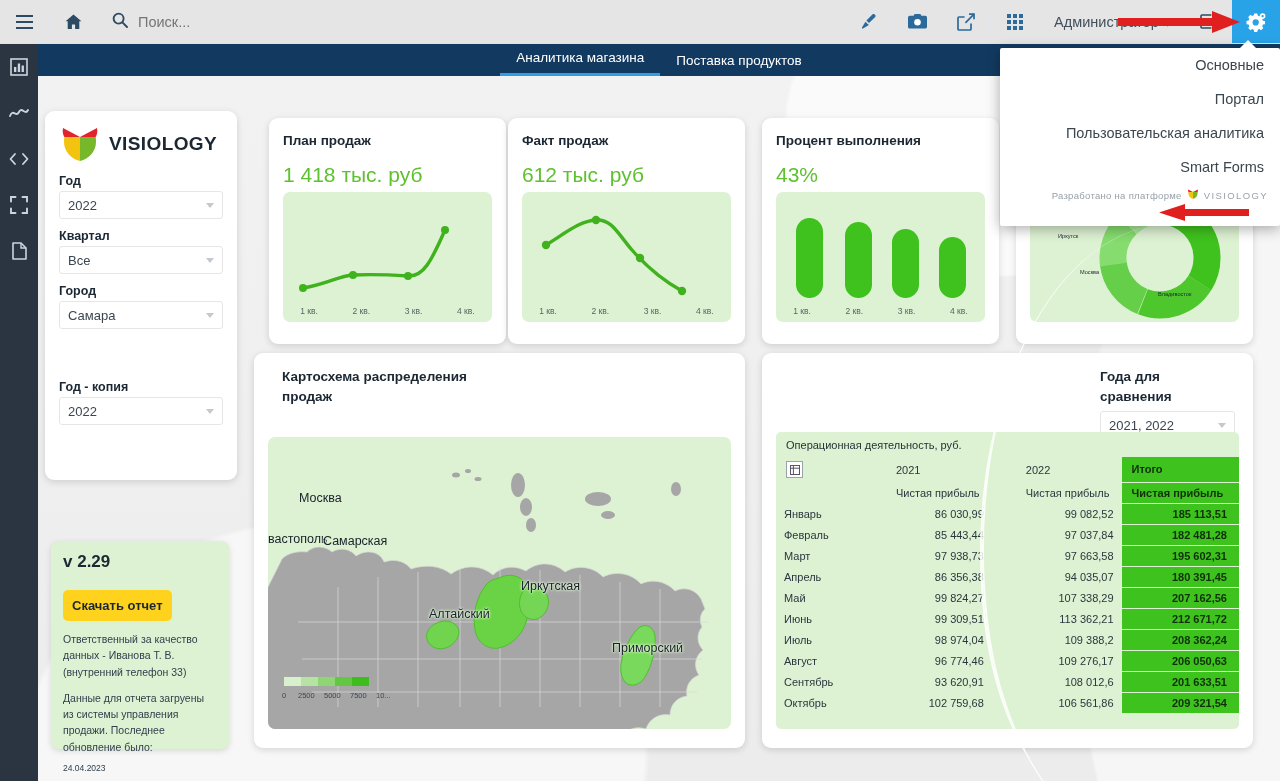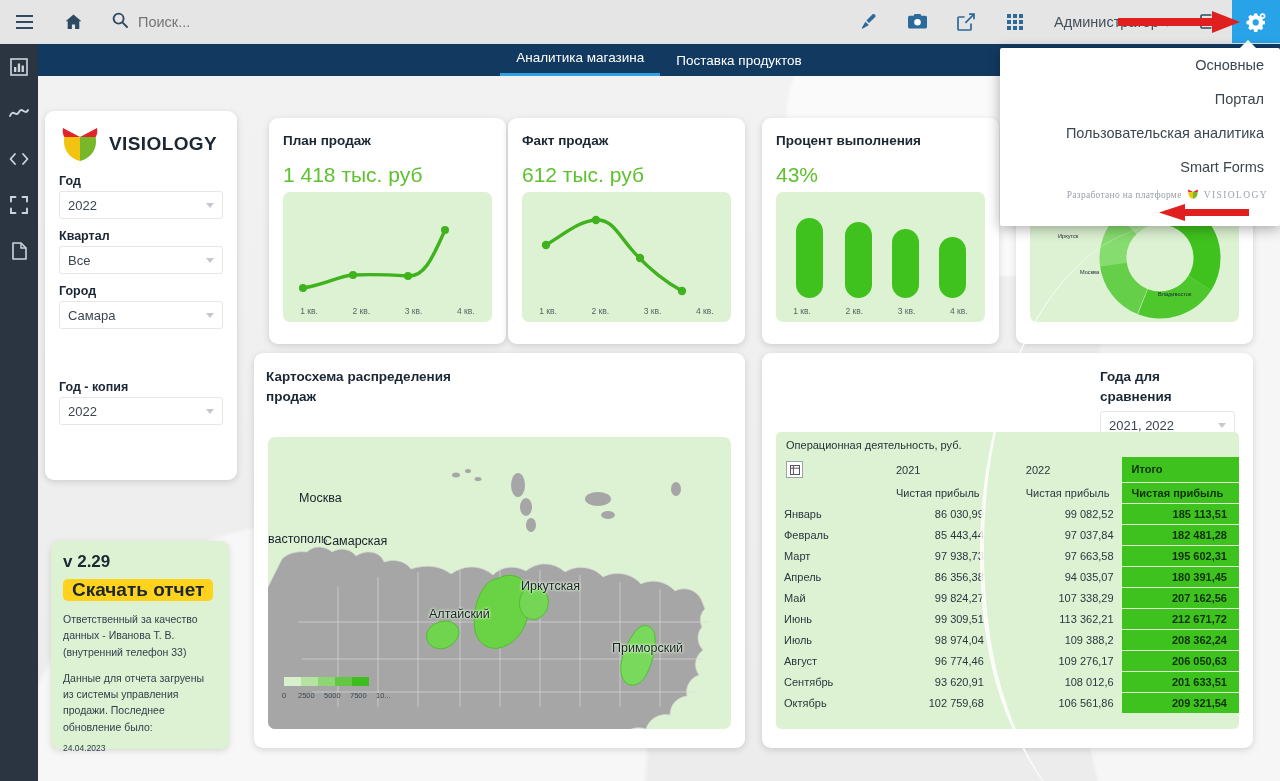--- a/index.html
+++ b/index.html
@@ -110,22 +110,22 @@
     border-right: 4px solid transparent; border-top: 5px solid #c3c9ce;
   }
 
   
   .infocard {
     position: absolute; background: #ddf2d2; border-radius: 8px; padding: 11px 12px;
     box-shadow: 0 2px 6px rgba(0,0,0,.13);
   }
   .ic-ver { font-size: 17px; font-weight: bold; color: #1b2733; }
   .ic-btn {
-    display: inline-block; margin-top: 7px; background: #ffd21e; border-radius: 5px;
-    padding: 0 9px; font-size: 19px; font-weight: bold; color: #1b2733; cursor: pointer;
+    display: inline-block; margin-top: 18px; background: #ffd21e; border-radius: 5px;
+    padding: 8px 9px; font-size: 13px; font-weight: bold; color: #1b2733; cursor: pointer;
   }
   .ic-p { margin-top: 10px; font-size: 10.5px; color: #31404d; line-height: 1.55; }
   .ic-date { margin-top: 8px; font-size: 8.5px; color: #31404d; }
 
   
   .tblwrap { position: absolute; background: #ddf2d2; border-radius: 5px; overflow: hidden; }
   .tbl-cap { font-size: 11px; color: #263238; padding: 7px 10px 6px; }
   table.opr { width: 100%; border-collapse: collapse; }
   table.opr td, table.opr th {
     font-size: 11px; color: #2b363f; font-weight: normal;
@@ -158,21 +158,21 @@
   .ddmenu .arrow {
     position: absolute; right: 23px; top: -8px; width: 0; height: 0;
     border-left: 9px solid transparent; border-right: 9px solid transparent;
     border-bottom: 9px solid #fff;
   }
   .ddmenu .item {
     padding: 9px 16px; font-size: 14.5px; color: #3c464f; cursor: pointer; text-align: right;
   }
   .ddfoot {
     display: flex; align-items: center; justify-content: flex-end; gap: 5px;
-    padding: 4px 12px 24px; font-size: 9.5px; color: #97a1a9; letter-spacing: .3px; font-family: Liberation Serif, serif;
+    padding: 4px 12px 24px; font-size: 9.5px; color: #97a1a9; letter-spacing: .3px;
   }
   .vlogo-sm { font-size: 9.5px; letter-spacing: 1.4px; color: #9aa3ab; }
 
   
   .arrowfig { position: absolute; z-index: 70; }
 
   
   .vis-word { font-size: 19px; font-weight: bold; letter-spacing: .4px; color: #1b2733; }
 </style>
 </head>
@@ -442,21 +442,21 @@
             <text x="22" y="12">Севастополь</text>
             <text x="10" y="28">Новосибирск</text>
             <text x="28" y="46">Иркутск</text>
             <text x="50" y="82">Москва</text>
             <text x="128" y="104">Владивосток</text>
           </g>
         </svg>
       </div>
     </div>
 
-    <div class="card" style="left:216px; top:277px; width:491px; height:395px; padding:14px 12px;">
+    <div class="card" style="left:216px; top:277px; width:491px; height:395px; padding:14px 28px;">
       <div class="card-title" style="width:205px">Картосхема распределения продаж</div>
 
       <div class="maparea" style="left:14px; top:84px; width:463px; height:292px;">
         <svg width="463" height="292" viewBox="0 0 463 292">
 
           <g fill="#a6a6a6" stroke="#d6d6d6" stroke-width="0.7">
             <path d="M14 122c6-6 15-8 25-7 7-7 18-6 25 0 8-5 19-3 24 4 12-8 25-3 28 6 12-4 22 0 27 7 15-5 30-3 40 5 14-10 30-9 42 1 9-9 22-10 33-4 12-10 28-9 39 1 13-8 29-5 38 5 14-7 29-3 38 7 12-6 26-2 34 7 10-5 21-1 26 8l4 10c-5 4-6 12-3 18-6 7-5 17 1 23-8 6-10 17-4 25-9 3-14 12-12 21-10 1-17 9-17 19-11-2-21 4-24 14-12-4-23 2-27 12-13-5-25 2-29 13-13-4-25 3-28 14-14-3-26 4-30 15-15-2-28 6-31 18H48c-4-13-16-22-30-21-2-12-12-21-24-21 2-12-5-23-16-26 4-11 0-23-10-29 6-9 5-21-3-28 8-7 10-18 5-27 8-4 12-13 10-22z"></path>
           </g>
 
           <g stroke="#d8d8d8" stroke-width="0.8" fill="none" opacity=".9">

